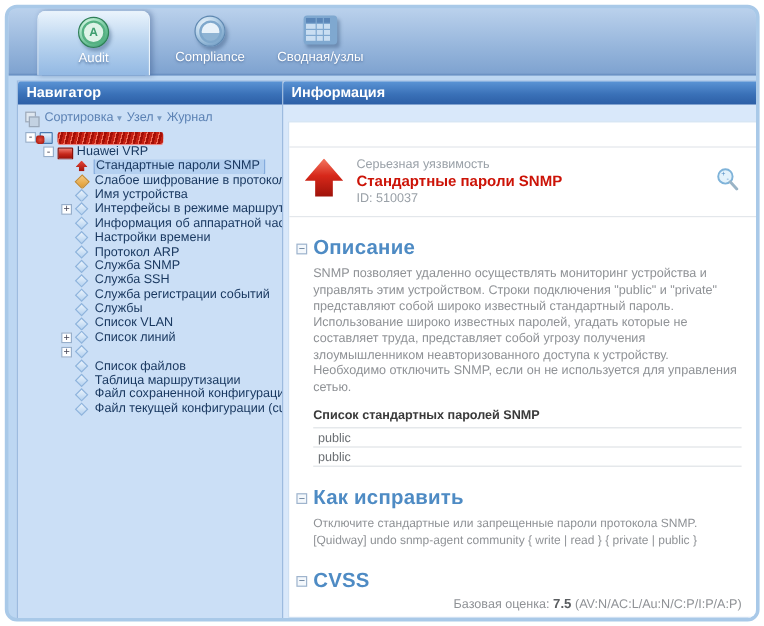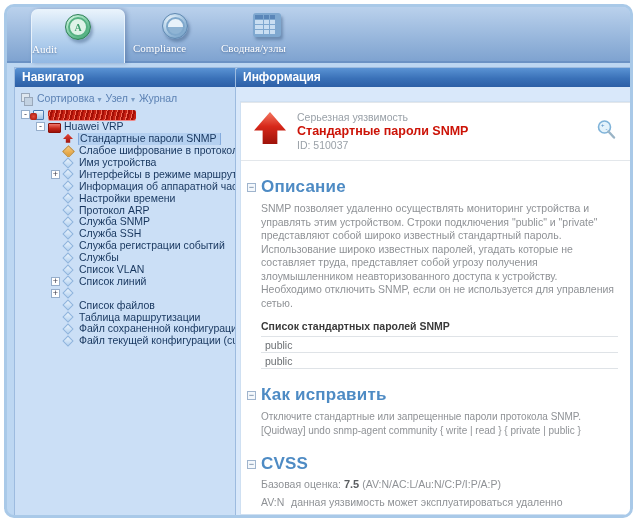--- a/index.html
+++ b/index.html
@@ -3,21 +3,21 @@
 <meta charset="utf-8">
 <style>
   * { margin:0; padding:0; box-sizing:border-box; }
   body { width:637px; height:522px; background:#ffffff; font-family:"Liberation Sans", sans-serif; position:relative; overflow:hidden; }
 
   
   .frame { position:absolute; left:4px; top:4px; width:629px; height:514px; border:3px solid #a9c9e8; border-radius:10px; background:#bdd7f2; overflow:hidden; }
 
   
   .tabstrip { position:absolute; left:0; top:0; width:100%; height:56px; background:linear-gradient(#bad1ec, #93b3da 65%, #7fa3d0); border-bottom:2px solid #6b92c4; }
-  .tab { position:absolute; top:2px; height:54px; cursor:default;font-family:Liberation Serif, serif; }
+  .tab { position:absolute; top:2px; height:54px; text-align:center; cursor:default; }
   .tab .tab-icon-wrap { margin:4px auto 1px auto; width:28px; height:28px; position:relative; }
   .tab .tab-label { font-size:11px; color:#ffffff; text-shadow:0 1px 2px rgba(30,60,110,.55); }
   .tab.active { background:linear-gradient(#e9f3fc, #bcd6f0 45%, #92b8e3); border:1px solid #e8f2fb; border-bottom:none; border-radius:7px 7px 0 0; box-shadow:2px 0 4px rgba(40,70,120,.35); }
 
   .ring-icon { width:26px; height:26px; border-radius:50%; margin:1px auto; display:flex; align-items:center; justify-content:center; font-weight:bold; font-size:12px; box-shadow:2px 3px 3px rgba(30,60,100,.35); }
   .ring-audit { background:radial-gradient(circle at 35% 30%, #eafcf1, #9fdfbd 40%, #4faf7f 75%, #2f8f5f); color:#2f8f5f; border:1px solid #2f7f57; }
   .ring-audit::after { content:"A"; background:#dff3e8; border:2px solid #56b183; border-radius:50%; width:16px; height:16px; display:flex; align-items:center; justify-content:center; font-size:10px; color:#3f9e6e; }
   .ring-compliance { background:radial-gradient(circle at 35% 30%, #f2f8fd, #b9d4ea 40%, #7fa8cc 75%, #5f88b0); border:1px solid #5f88b0; }
   .ring-compliance::after { content:""; background:linear-gradient(#e8f2fa 55%, #8fb4d4 55%); border:2px solid #7fa8cc; border-radius:50%; width:15px; height:15px; }
   .grid-icon { width:28px; height:24px; margin:3px auto 2px auto; border-radius:3px; background:#7fa8d0; box-shadow:2px 3px 3px rgba(30,60,100,.35); padding:2px; display:grid; grid-template-columns:8px 5px 5px; grid-template-rows:4px 4px 4px 4px; gap:1px; }
@@ -51,37 +51,37 @@
   .icon-info-node-icon::before { content:""; position:absolute; left:1px; top:1px; width:6px; height:6px; background:linear-gradient(135deg,#eaf3fc,#b5d2f0); transform:rotate(45deg); border:1px solid #8fb4dc; }
   .icon-host-icon::before { content:""; position:absolute; left:0; top:0; width:9px; height:8px; border:1px solid #4a7ab0; background:linear-gradient(#eaf4fd,#9fc2e6); border-radius:1px; }
   .icon-host-icon::after { content:""; position:absolute; left:-3px; top:3px; width:7px; height:7px; background:radial-gradient(#e34b3c,#a01207); border-radius:2px; }
   .icon-device-icon::before { content:""; position:absolute; left:0; top:1px; width:11px; height:8px; border:1px solid #8a1008; background:linear-gradient(#f0766a,#c6281a 55%,#9e120a); border-radius:1px; }
 
   .nav-scrollbar { position:absolute; right:0; top:20px; width:7px; height:431px; background:#bcd4ef; }
   .nav-scrollbar .thumb { position:absolute; left:1px; top:2px; width:5px; height:300px; background:#9fc0e6; border-radius:2px; }
 
   
   .content-card { position:absolute; left:4px; top:33px; width:391px; height:414px; background:#ffffff; border:1px solid #cfe0f2; overflow:hidden; }
-  .banner { position:relative; border-top:1px solid #e3e7eb; border-bottom:1px solid #e3e7eb; margin-top:0; padding:8px 36px 9px 56px; }
+  .banner { position:relative; border-top:1px solid #e3e7eb; border-bottom:1px solid #e3e7eb; margin-top:20px; padding:8px 36px 9px 56px; }
   .banner-arrow { position:absolute; left:13px; top:9px; width:32px; height:32px; background:linear-gradient(#ef6a55 8%, #d7281a 45%, #9e120a); clip-path:polygon(50% 0,100% 58%,73% 58%,73% 100%,27% 100%,27% 58%,0 58%); filter:drop-shadow(1px 2px 2px rgba(80,20,10,.45)); }
   .banner-severity { font-size:10.5px; color:#9aa1a8; }
   .banner-title { font-size:12.5px; font-weight:bold; color:#cc1307; margin:1px 0; }
   .banner-id { font-size:10.5px; color:#9aa1a8; }
   .zoom-btn { position:absolute; right:14px; top:16px; width:20px; height:20px; cursor:pointer; }
 
   .section { padding:0 12px 0 6px; margin-top:16px; }
   .sec-head { display:flex; align-items:center; gap:5px; }
   .collapse-box { width:9px; height:9px; border:1px solid #9fb4cd; background:#f4f8fc; font-size:9px; line-height:7px; text-align:center; color:#55708f; cursor:pointer; }
   .sec-title { font-size:17px; font-weight:bold; color:#4e8bc4; letter-spacing:.2px; }
   .sec-body { margin:5px 0 0 14px; font-size:10.5px; line-height:13.5px; color:#8f9296; }
   .sub-heading { margin:10px 0 4px 14px; font-size:10.5px; font-weight:bold; color:#3a3a3a; }
   .pwd-table { margin-left:14px; border-top:1px solid #dfe3e7; }
   .pwd-row { border-bottom:1px solid #dfe3e7; font-size:10.5px; color:#6b6f73; padding:2px 4px; height:16px; }
   .fix-line { margin-left:14px; font-size:10px; line-height:14px; color:#8f9296; }
-  .cvss-base { margin:4px 0 6px 14px; font-size:10.5px; color:#8f9296; }
+  .cvss-base { margin:4px 0 6px 14px; font-size:10.5px; color:#8f9296;text-align:right; }
   .cvss-base b { color:#5a5d60; font-size:11px; }
   .metric-row { display:flex; margin-left:14px; font-size:10.5px; line-height:12.5px; color:#8f9296; margin-bottom:1px; }
   .metric-code { width:30px; min-width:30px; }
   .metric-text { flex:1; }
 </style>
 </head>
 <body>
 
 <div class="frame">
 

